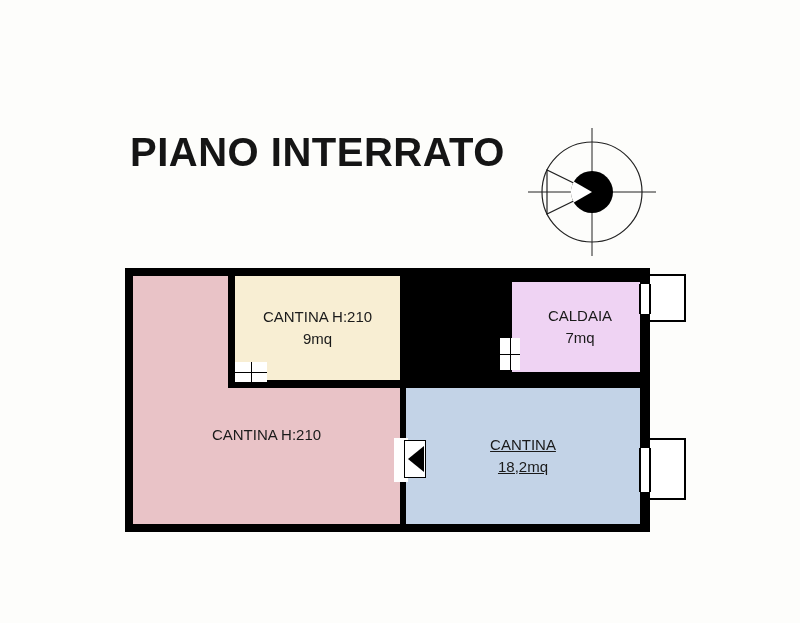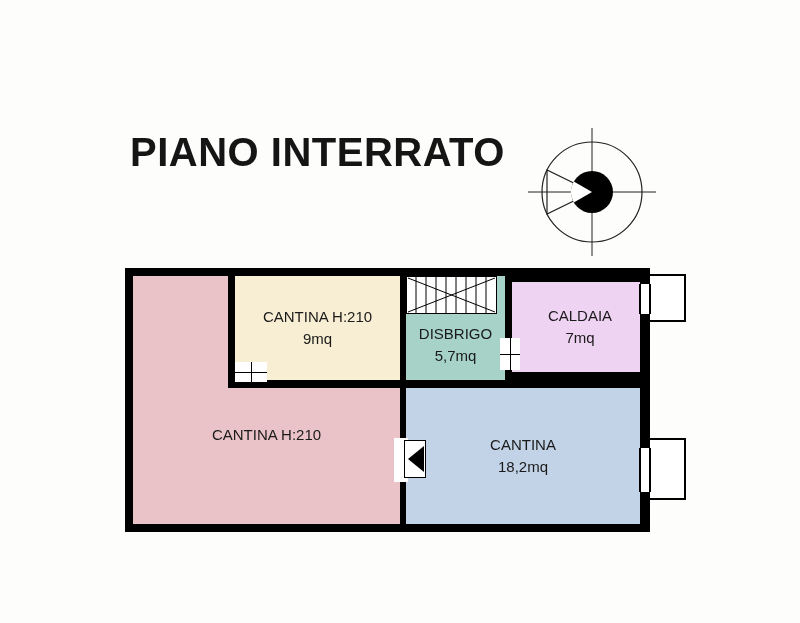--- a/index.html
+++ b/index.html
@@ -21,21 +21,21 @@
 
   .room { position:absolute; box-sizing:border-box; display:flex; flex-direction:column;
           align-items:center; justify-content:center; text-align:center;
           color:#1a1a1a; font-size:15px; line-height:1.45; }
   .room-pink   { left:8px;   top:8px;   width:267px; height:248px; justify-content:flex-start; }
   .room-pink .lbl { margin-top:148px; }
   .room-cream  { left:103px; top:8px;   width:172px; height:112px;
                  border-left:7px solid #000; border-bottom:8px solid #000; }
   .room-teal   { left:281px; top:8px;   width:99px;  height:104px; padding-top:34px; }
   .room-violet { left:387px; top:14px;  width:128px; height:90px; }
-  .room-blue   { left:281px; top:120px; width:234px; height:136px; }
+  .room-blue   { left:281px; top:120px; width:234px; height:136px;text-decoration:underline; }
 
   
   .stairs { position:absolute; left:0; top:0; width:91px; height:38px; background:#fff; }
 
   
   .gap { position:absolute; background:#fff; }
   .door-cream   { left:110px; top:94px;  width:32px; height:20px; }
   .door-caldaia { left:375px; top:70px;  width:20px; height:32px; }
   .door-blue-gap{ left:269px; top:170px; width:14px; height:44px; }
   .door-blue-marker { position:absolute; left:279px; top:172px; width:22px; height:38px;
@@ -80,37 +80,20 @@
       <div class="lbl">
         <div>CANTINA H:210</div>
       </div>
     </div>
 
     <div class="room room-cream" style="background: rgb(248, 238, 211);">
       <div>CANTINA H:210</div>
       <div>9mq</div>
     </div>
 
-    <div class="room room-teal" style="background: rgb(167, 210, 200);">
-      <svg class="stairs" viewBox="0 0 91 38">
-        <rect x="0.5" y="0.5" width="90" height="37" fill="#fff" stroke="#000" stroke-width="1"></rect>
-        <line x1="10" y1="0" x2="10" y2="38" stroke="#000" stroke-width="1"></line>
-        <line x1="20" y1="0" x2="20" y2="38" stroke="#000" stroke-width="1"></line>
-        <line x1="30" y1="0" x2="30" y2="38" stroke="#000" stroke-width="1"></line>
-        <line x1="40" y1="0" x2="40" y2="38" stroke="#000" stroke-width="1"></line>
-        <line x1="50" y1="0" x2="50" y2="38" stroke="#000" stroke-width="1"></line>
-        <line x1="60" y1="0" x2="60" y2="38" stroke="#000" stroke-width="1"></line>
-        <line x1="70" y1="0" x2="70" y2="38" stroke="#000" stroke-width="1"></line>
-        <line x1="80" y1="0" x2="80" y2="38" stroke="#000" stroke-width="1"></line>
-        <line x1="2" y1="36" x2="89" y2="2" stroke="#000" stroke-width="1"></line>
-        <line x1="2" y1="2" x2="89" y2="36" stroke="#000" stroke-width="1"></line>
-      </svg>
-      <div>DISBRIGO</div>
-      <div>5,7mq</div>
-    </div>
 
     <div class="room room-violet" style="background: rgb(239, 211, 243); padding-left: 8px;">
       <div>CALDAIA</div>
       <div>7mq</div>
     </div>
 
     <div class="room room-blue" style="background: rgb(195, 211, 231);">
       <div>CANTINA</div>
       <div>18,2mq</div>
     </div>

